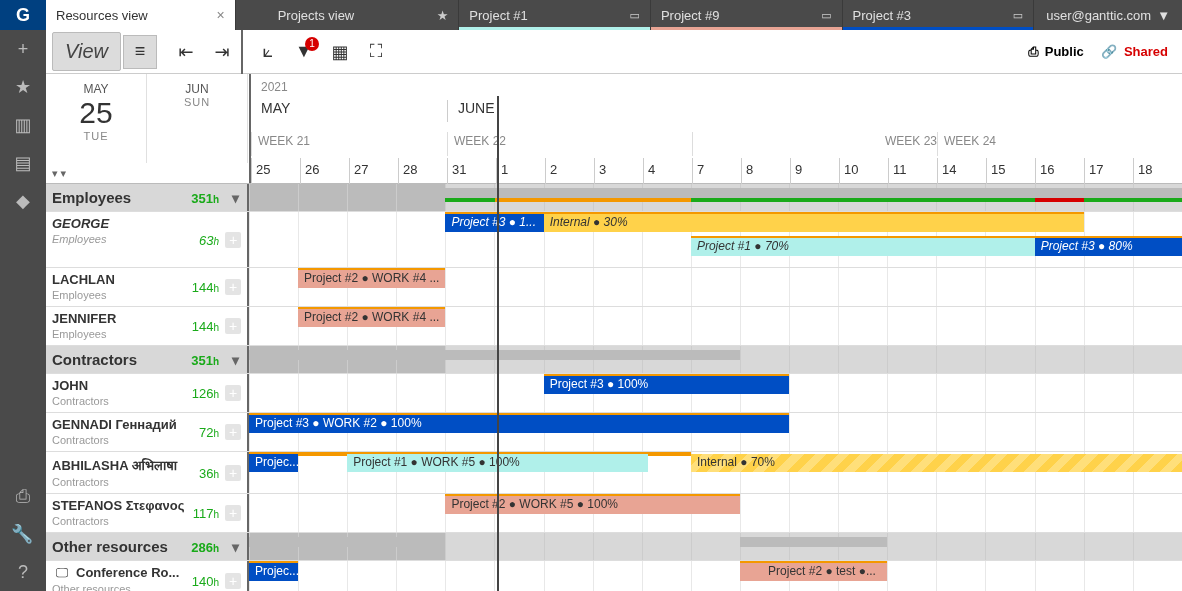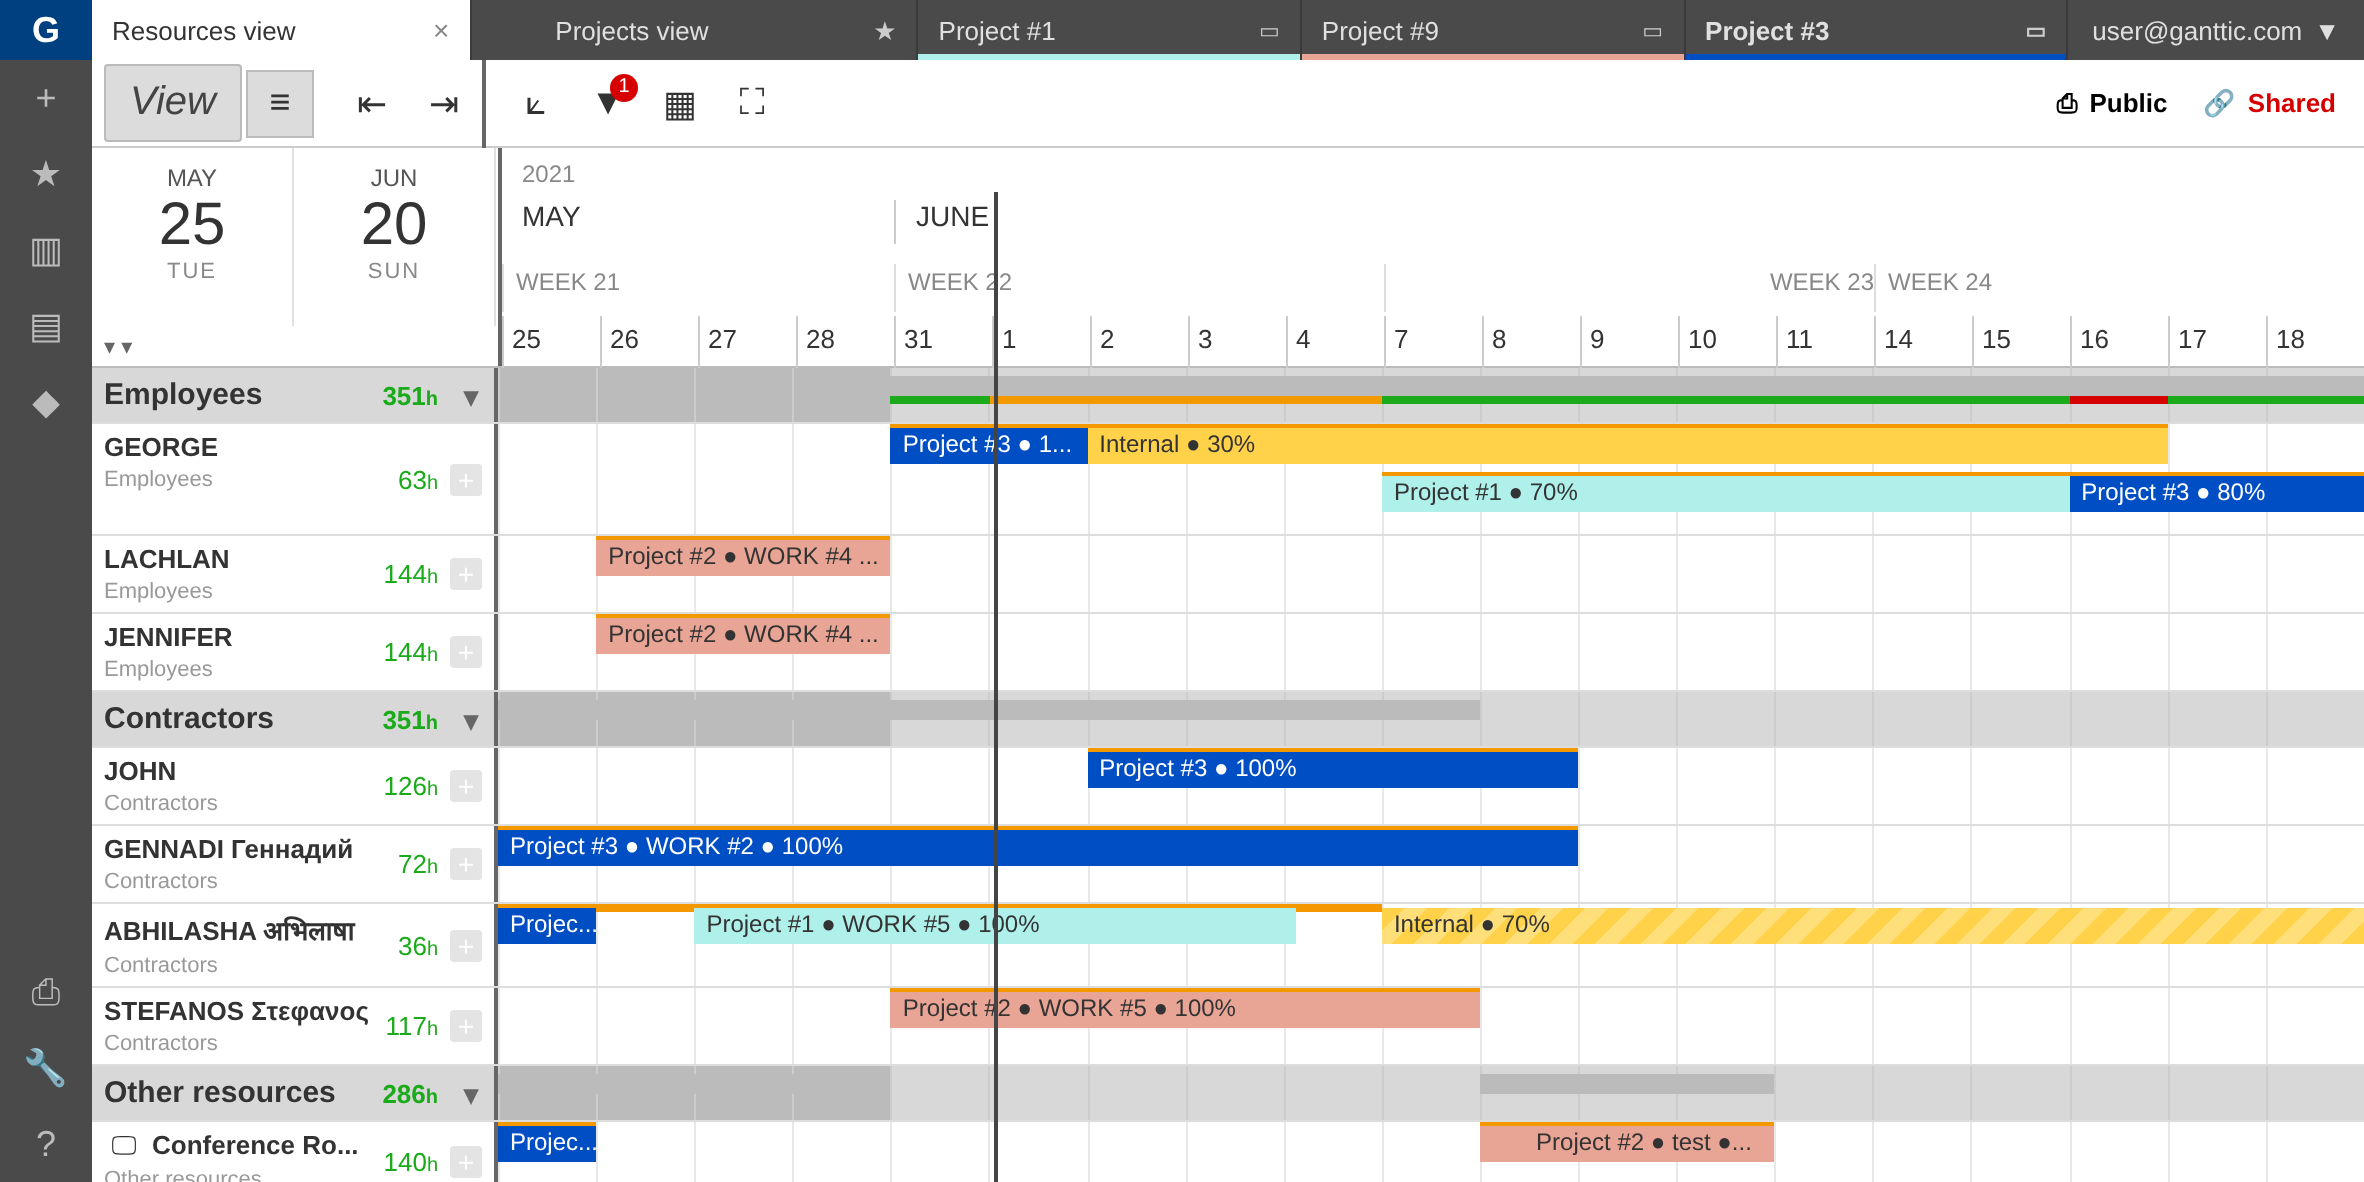--- a/index.html
+++ b/index.html
@@ -73,21 +73,21 @@
   .bar { position:absolute; height:18px; border-radius:0; color:#fff; font-size:12px; padding:1px 6px; white-space:nowrap; overflow:hidden; top:2px;}
   .bar.orange-line { height:4px; background:#f49800; top:0;}
   .bar.blue { background:#004ec4; color:#fff;}
   .bar.yellow { background:#ffd24a; color:#333;}
   .bar.yellow-stripe { background: repeating-linear-gradient(135deg,#ffd24a,#ffd24a 8px,#ffdf7a 8px,#ffdf7a 16px); color:#333;}
   .bar.cyan { background:#b0f0ea; color:#333;}
   .bar.salmon { background:#e8a494; color:#333;}
   .bar.gray-line{height:10px; background:#bbb; top:4px;}
   
   .row.data { min-height:26px;}
-  .row.double { height:56px;}
+  .row.double { height:56px;font-style:italic;}
   .row.double .bar.row2 { top:26px;}
   .row.double .bar.orange-line.row2 { top:24px;}
 </style>
 </head>
 <body>
 
 <div class="left-sidebar">
   <div class="logo">G</div>
   <div class="side-icon">+</div>
   <div class="side-icon">★</div>
@@ -112,21 +112,21 @@
   <div class="tab project" style="width:196px;">
     <span>Project #1</span>
     <span class="tab-icon" style="margin-left:auto">▭</span>
     <div class="tab-bottom" style="background:#b0f0ea"></div>
   </div>
   <div class="tab project" style="width:196px;">
     <span>Project #9</span>
     <span class="tab-icon" style="margin-left:auto">▭</span>
     <div class="tab-bottom" style="background:#e8a494"></div>
   </div>
-  <div class="tab project" style="width:196px;font-weight:bold;">
+  <div class="tab project" style="width:196px;">
     <span>Project #3</span>
     <span class="tab-icon" style="margin-left:auto">▭</span>
     <div class="tab-bottom" style="background:#004ec4"></div>
   </div>
   <div class="tab-user">
     <span>user@ganttic.com</span>
       <span>▼</span>
   </div>
 </div>
 
@@ -155,21 +155,20 @@
 <div class="date-header">
   <div class="date-left">
     <div class="date-range">
       <div class="date-box">
         <div class="date-mon">MAY</div>
         <div class="date-day">25</div>
         <div class="date-dow">TUE</div>
       </div>
       <div class="date-box">
         <div class="date-mon">JUN</div>
-        <div class="date-day">20</div>
         <div class="date-dow">SUN</div>
       </div>
     </div>
     <div class="date-filters">▾ ▾</div>
   </div>
   <div class="timeline-hdr" id="timeline-hdr">
     <div class="timeline-year">2021</div>
     <div class="today-marker" style="left:246px;"></div>
   <div class="timeline-months">
         <div class="tl-month" style="width: 196.421px;">MAY</div>

